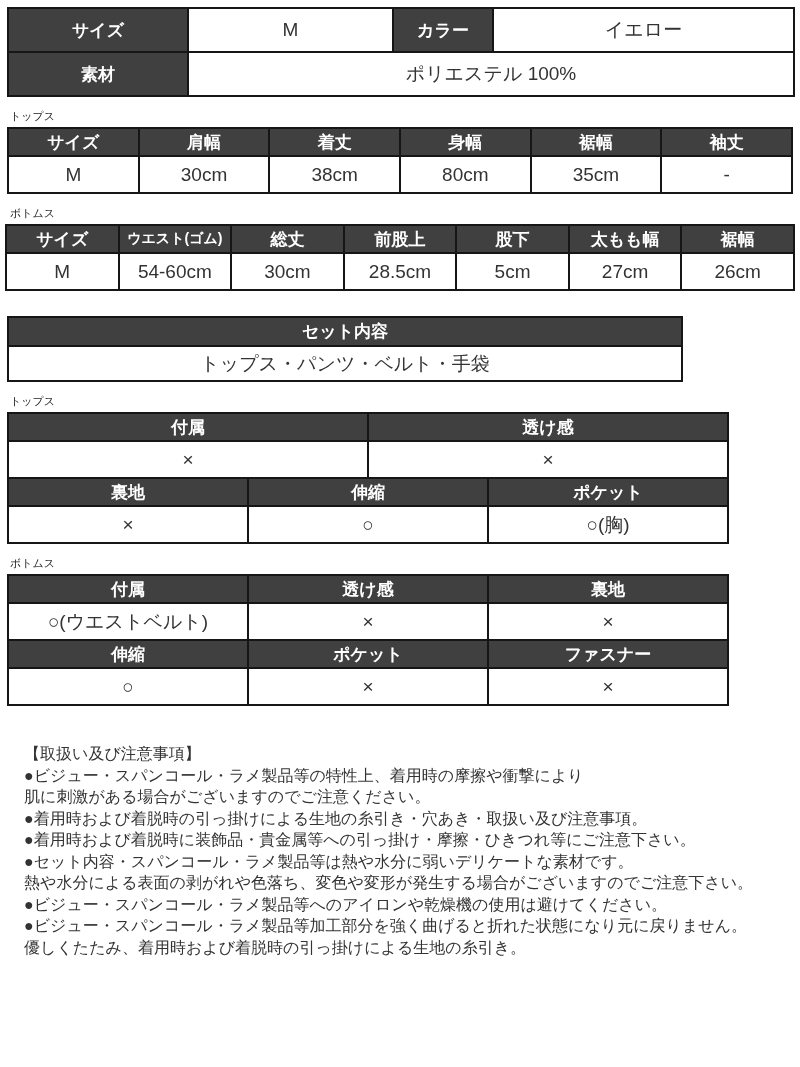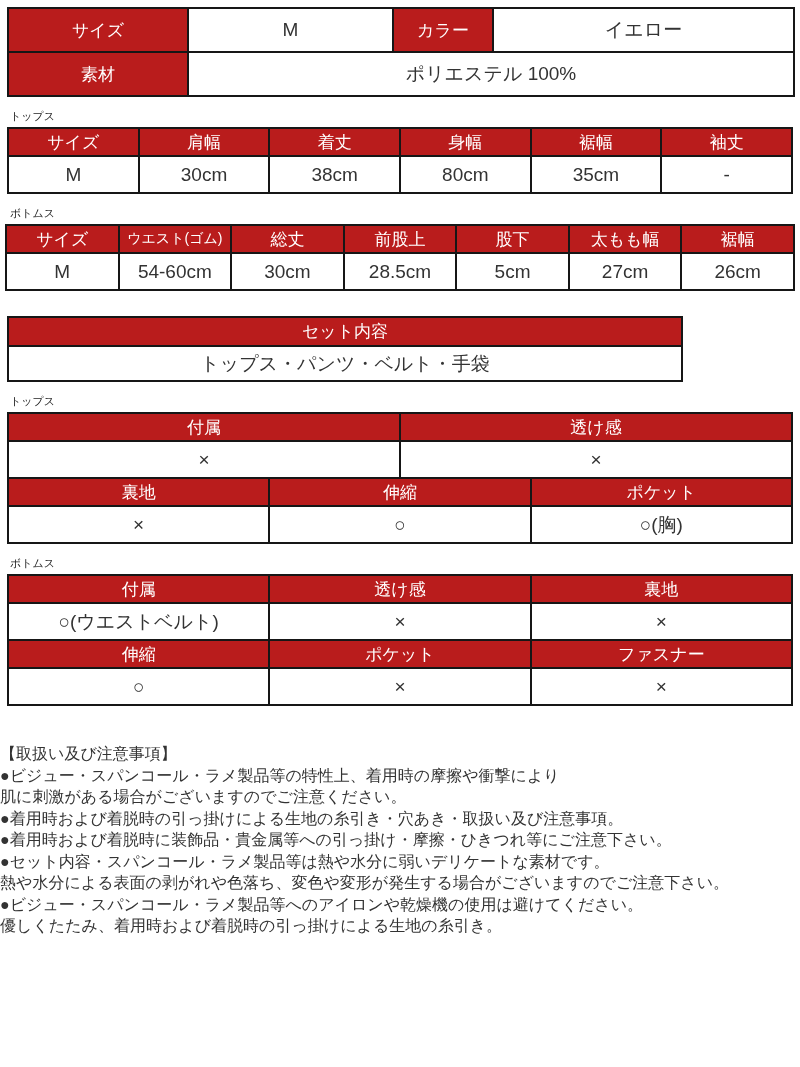--- a/index.html
+++ b/index.html
@@ -19,23 +19,23 @@
   }
   table.t th, table.t td {
     border: 2px solid #161616;
     text-align: center;
     vertical-align: middle;
     overflow: hidden;
     white-space: nowrap;
     padding: 0 2px;
   }
   table.t th {
-    background: #b91c1c;
+    background: #404040;
     color: #ffffff;
-    font-weight: normal;
+    font-weight: bold;
     font-size: 17px;
   }
   table.t td {
     background: #ffffff;
     color: #333333;
     font-size: 19px;
     font-weight: normal;
   }
 
   
@@ -56,25 +56,26 @@
   tr.hr th { height: 28px; }
   tr.vr td { height: 37px; }
   .t3 tr.hr th:nth-child(2) { font-size: 14px; }
 
   
   .tset { margin: 25px 0 0 7px; width: 676px; }
   .tset th { height: 29px; }
   .tset td { height: 35px; }
 
   
-  .t4, .t5 { margin-left: 7px; width: 786px; }
+  .t4, .t5 { margin-left: 7px; width: 722px; }
 
   
   .care {
     margin-top: 37px;
+    padding-left: 24px;
     font-size: 16px;
     line-height: 21.5px;
     color: #333333;
   }
   .care .care-line { white-space: nowrap; }
 </style>
 </head>
 <body>
 
 <div class="page">
@@ -222,16 +223,17 @@
 
   <div class="care">
     <div class="care-line">【取扱い及び注意事項】</div>
     <div class="care-line">●ビジュー・スパンコール・ラメ製品等の特性上、着用時の摩擦や衝撃により</div>
     <div class="care-line">肌に刺激がある場合がございますのでご注意ください。</div>
     <div class="care-line">●着用時および着脱時の引っ掛けによる生地の糸引き・穴あき・取扱い及び注意事項。</div>
     <div class="care-line">●着用時および着脱時に装飾品・貴金属等への引っ掛け・摩擦・ひきつれ等にご注意下さい。</div>
     <div class="care-line">●セット内容・スパンコール・ラメ製品等は熱や水分に弱いデリケートな素材です。</div>
     <div class="care-line">熱や水分による表面の剥がれや色落ち、変色や変形が発生する場合がございますのでご注意下さい。</div>
     <div class="care-line">●ビジュー・スパンコール・ラメ製品等へのアイロンや乾燥機の使用は避けてください。</div>
+    <div class="care-line">●ビジュー・スパンコール・ラメ製品等加工部分を強く曲げると折れた状態になり元に戻りません。</div>
     <div class="care-line">優しくたたみ、着用時および着脱時の引っ掛けによる生地の糸引き。</div>
   </div>
 
 </div>
 
 </body></html>

